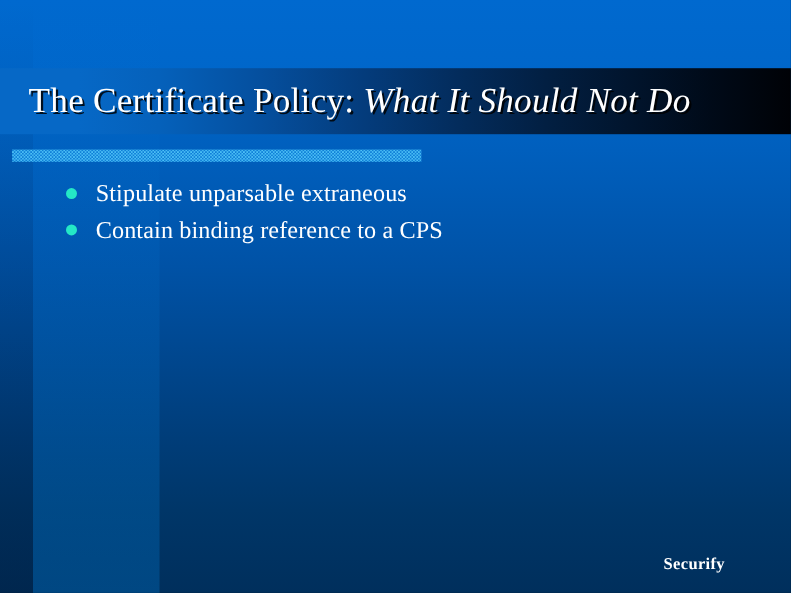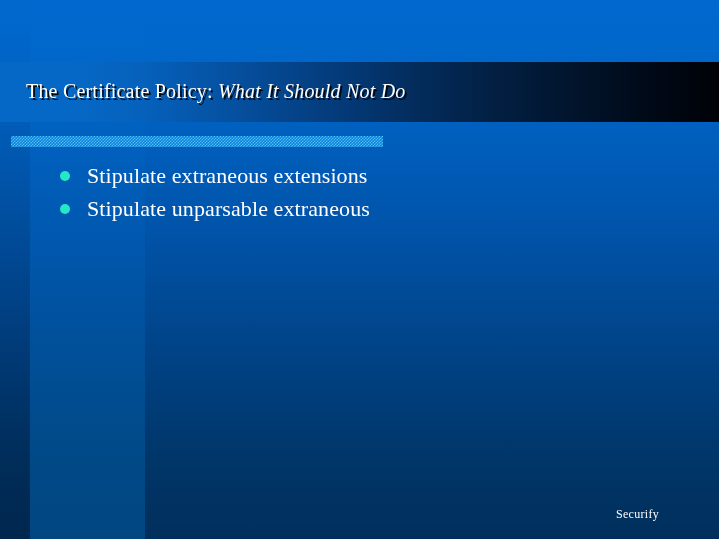--- a/index.html
+++ b/index.html
@@ -76,21 +76,21 @@
         #000206 100%);
   }
   .title-text {
     position: absolute;
     left: 26px;
     top: 62px;
     height: 60px;
     line-height: 58px;
     white-space: nowrap;
     color: #ffffff;
-    font-size: 20px;
+    font-size: 32px;
     letter-spacing: 0.2px;
     text-shadow: 2px 2px 0 rgba(0,0,0,0.85);
   }
   .title-text .t-roman { font-style: normal; }
   .title-text .t-italic { font-style: italic; }
 
   
   .deco-bar {
     position: absolute;
     left: 11px;
@@ -132,44 +132,45 @@
     white-space: nowrap;
     letter-spacing: 0.1px;
   }
 
   
   .footer-brand {
     position: absolute;
     right: 60px;
     bottom: 17px;
     color: #ffffff;
-    font-size: 12px;
+    font-size: 15px;
     letter-spacing: 0.3px;
     white-space: nowrap;
+    font-weight: bold;
   }
 </style>
 </head>
 <body>
 
 <div id="slide">
 
   <div class="band-light"></div>
   <div class="band-dark"></div>
 
   <div class="title-band"></div>
   <div class="title-text"><span class="t-roman">The Certificate Policy: </span><span class="t-italic">What It Should Not Do</span></div>
 
   <div class="deco-bar"></div>
 
   <div class="bullets">
     <div class="bullet-row">
       <span class="bullet-dot"></span>
-      <span class="bullet-text">Stipulate extraneous extensions</span>
+      <span class="bullet-text">Stipulate unparsable extraneous</span>
     </div>
     <div class="bullet-row">
       <span class="bullet-dot"></span>
-      <span class="bullet-text">Stipulate unparsable extraneous</span>
+      <span class="bullet-text">Contain binding reference to a CPS</span>
     </div>
   </div>
 
   <div class="footer-brand">Securify</div>
 
 </div>
 
 </body></html>

